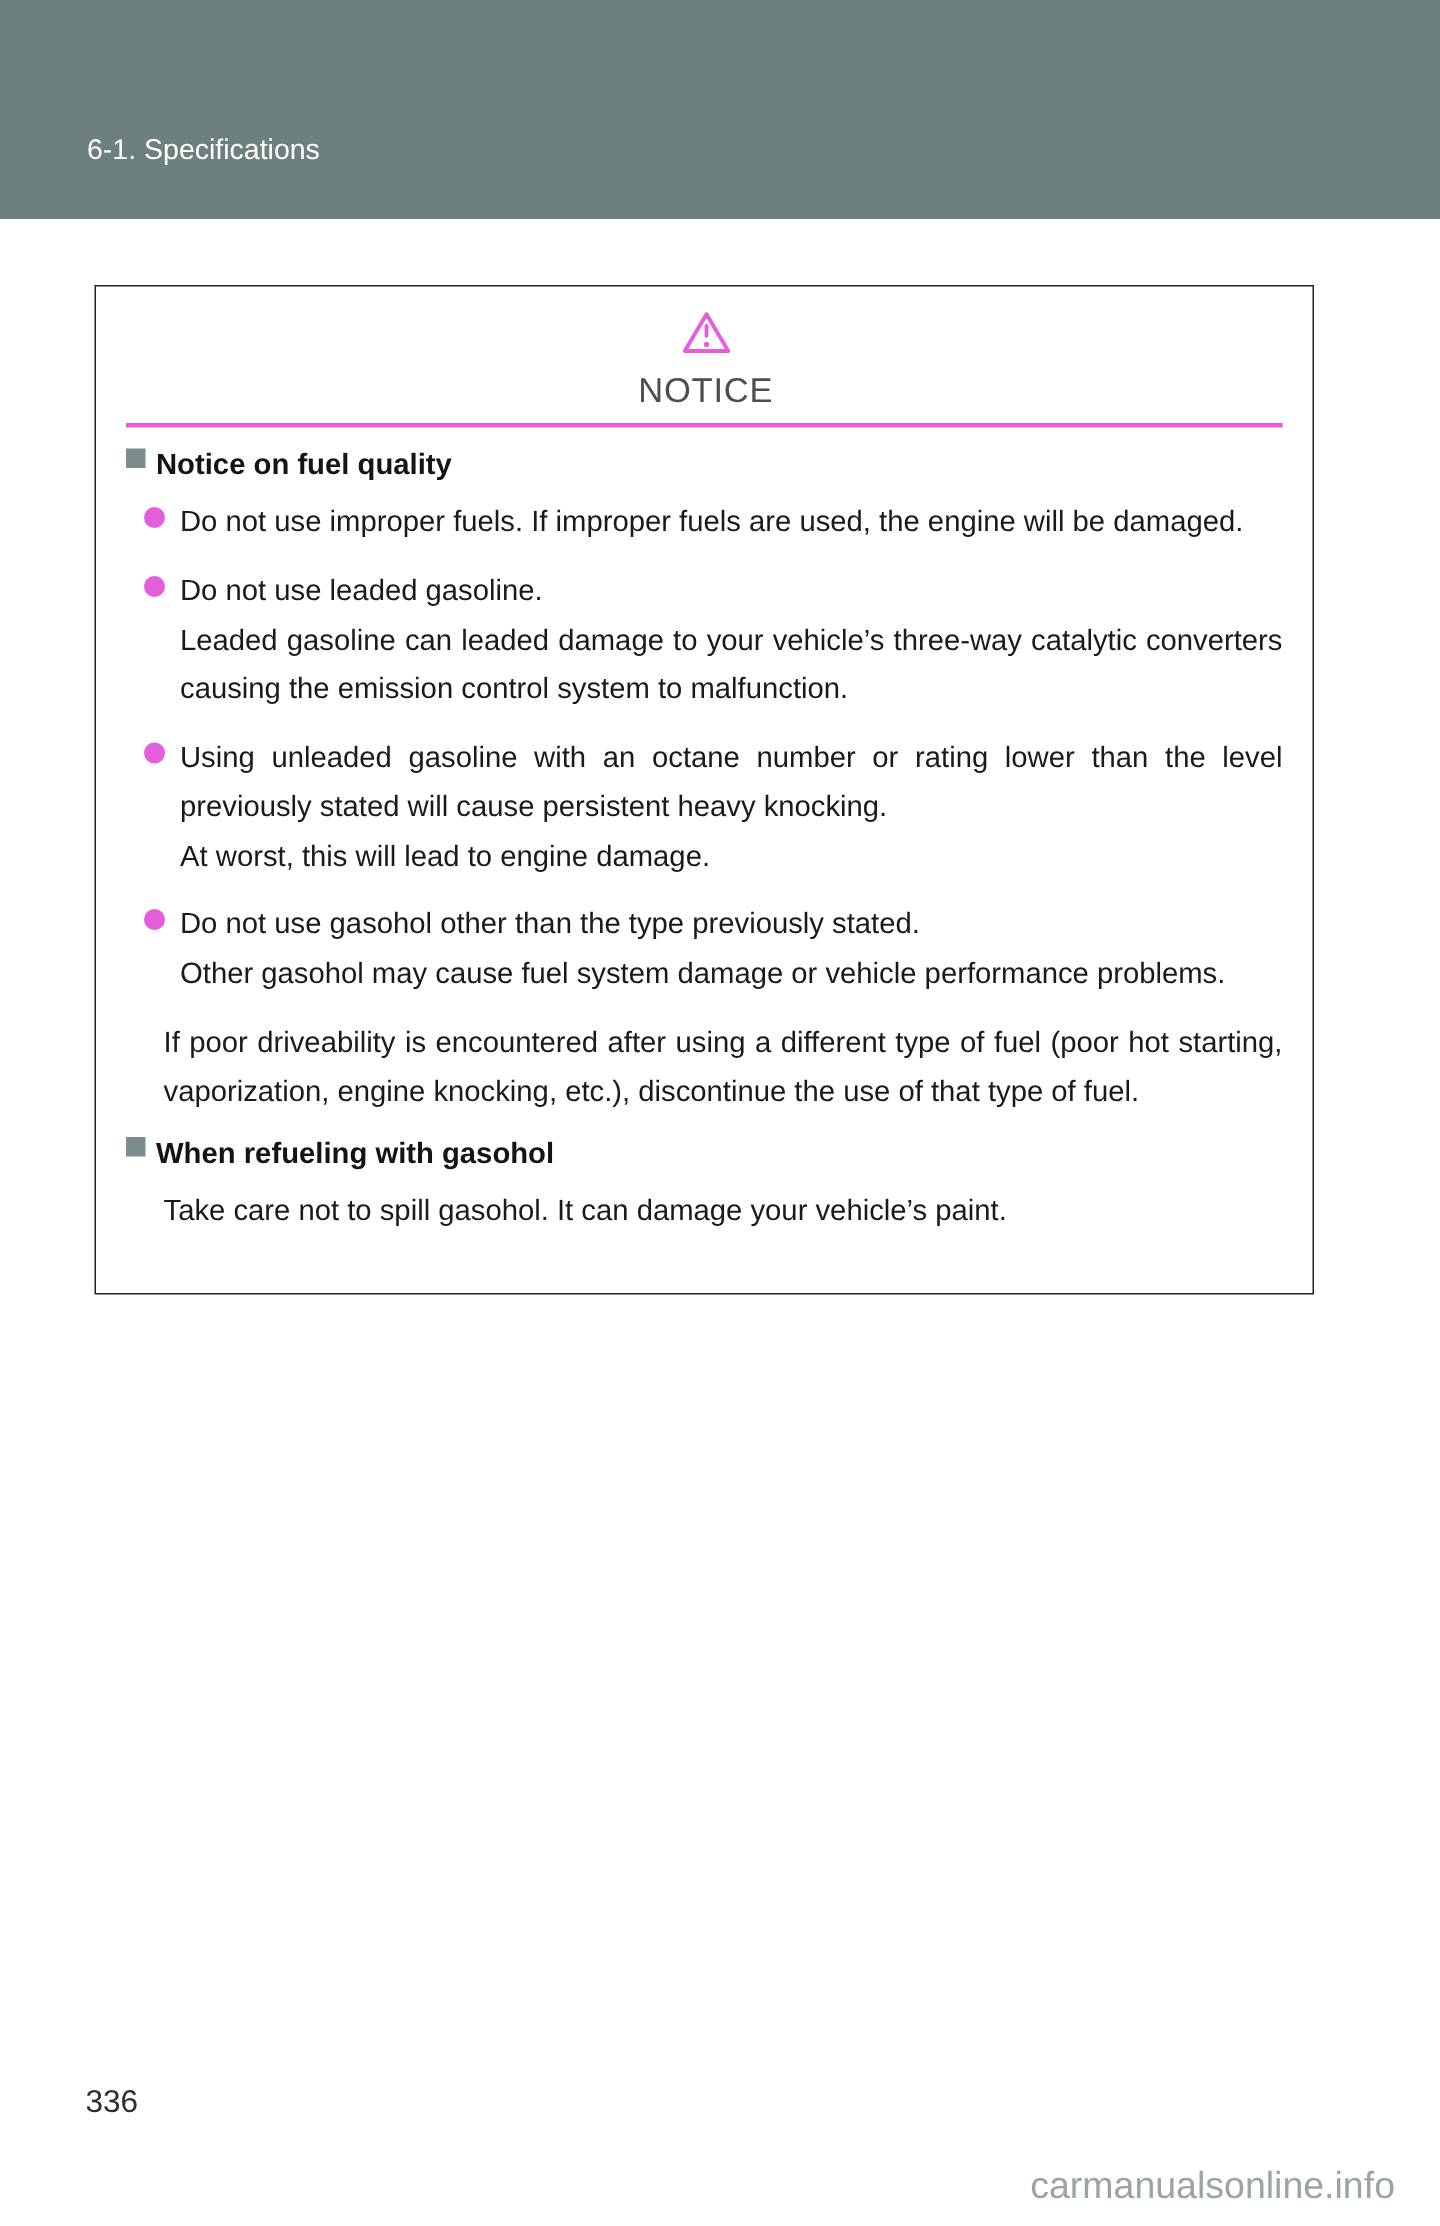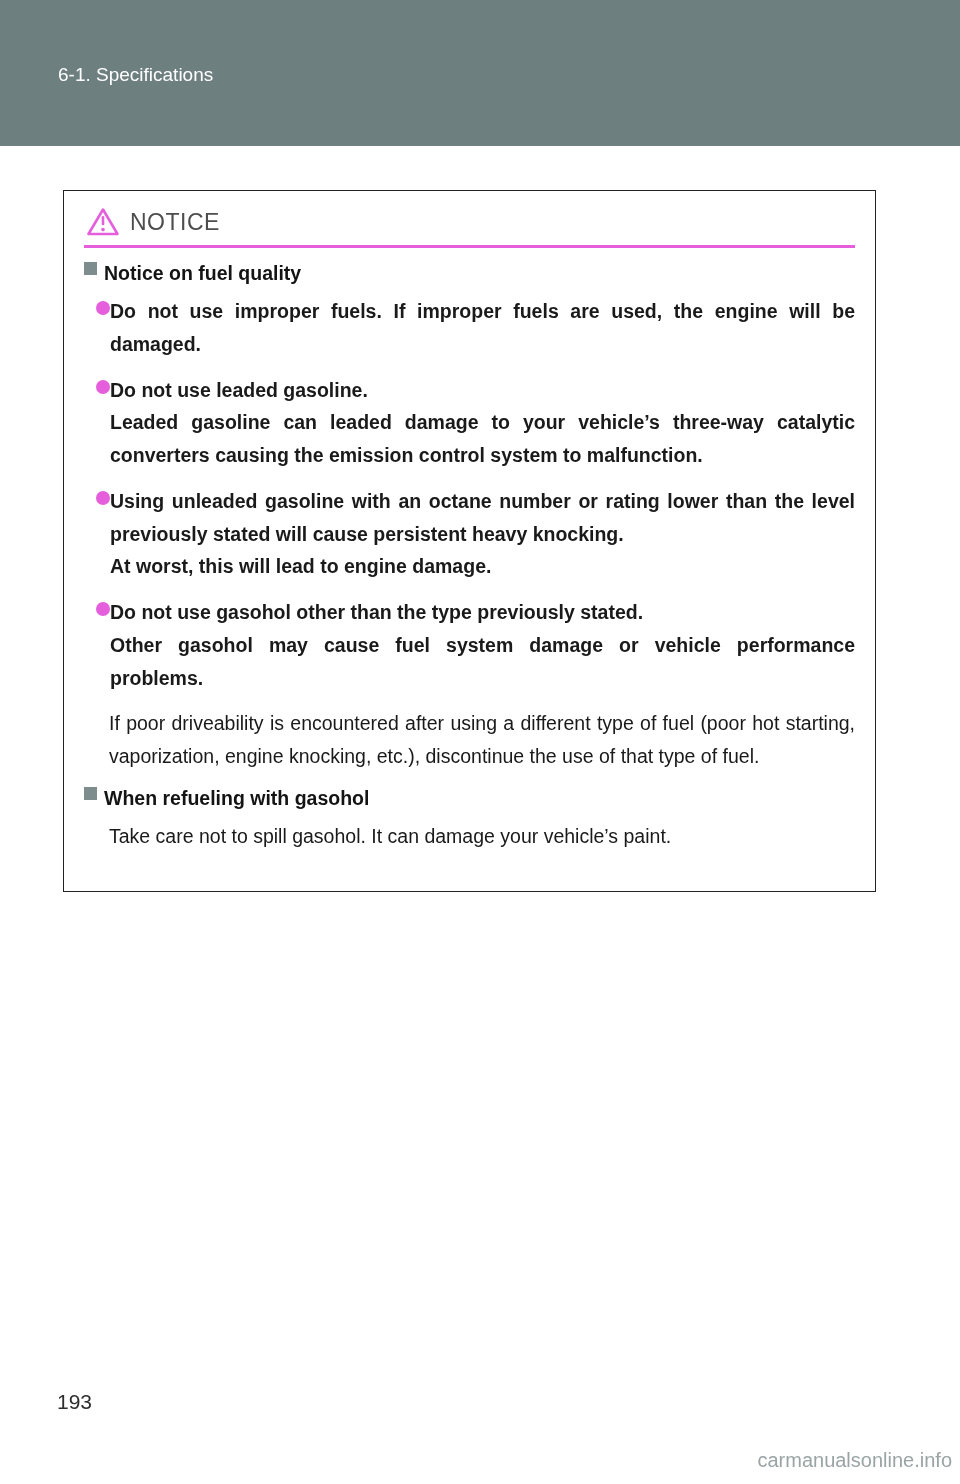--- a/index.html
+++ b/index.html
@@ -3,50 +3,50 @@
 <meta charset="utf-8">
 <style>
   * { margin:0; padding:0; box-sizing:border-box; }
   html,body { background:#ffffff; }
   .page {
     position:relative; width:960px; height:1484px; background:#ffffff;
     font-family:"Liberation Sans","DejaVu Sans",sans-serif;
     color:var(--body-text,#1a1a1a); overflow:hidden;
   }
   .header-band { height:146px; background:var(--header-bg,#6e7f7f); }
-  .breadcrumb { padding:64px 0 0 58px; color:#ffffff; font-size:19px; }
+  .breadcrumb { padding:90px 0 0 58px; color:#ffffff; font-size:19px; }
 
   .notice-box {
     margin:44px 84px 0 63px;
     border:1px solid #222222;
     padding:14px 20px 30px 20px;
   }
-  .notice-header { display:flex; align-items:center; gap:10px; padding:2px 0 8px 2px; }
+  .notice-header { display:flex; align-items:center; gap:10px; padding:2px 0 8px 2px;flex-direction:column; }
   .warn-icon { color:var(--accent-magenta,#e55fdc); display:inline-flex; }
   .notice-title { font-size:23px; color:var(--notice-title,#4d4d4d); letter-spacing:0.5px; }
   .notice-rule { height:3px; background:var(--accent-magenta,#e55fdc); margin:0 0 14px 0; }
 
   .section-heading {
     display:flex; gap:7px;
     margin:14px 0 10px 0; font-weight:bold; font-size:19.5px; color:#141414;
   }
   .sq { width:13px; height:13px; background:var(--square-gray,#7d8d8d); flex:none; }
 
-  .bullet { display:flex; gap:0; margin:10px 0 13px 12px;font-weight:bold; }
+  .bullet { display:flex; gap:10px; margin:10px 0 13px 12px; }
   .dot {
     width:14px; height:14px; border-radius:50%;
     background:var(--accent-magenta,#e55fdc); flex:none; margin-top:6px;
   }
   .bullet-body { flex:1; font-size:19.5px; line-height:1.68; text-align:justify; }
   .bullet-body p { margin:0; }
 
   .section-body { margin:0 0 8px 25px; font-size:19.5px; line-height:1.68; text-align:justify; }
 
   .page-number { position:absolute; left:57px; bottom:70px; font-size:21px; color:#2e2e2e; }
-  .watermark { position:absolute; right:8px; bottom:12px; font-size:20px; color:var(--watermark,#9aa4a4); }
+  .watermark { position:absolute; right:30px; bottom:12px; font-size:25px; color:var(--watermark,#9aa4a4); }
 </style>
 </head>
 <body>
 
 <div class="page">
 
   <div class="header-band">
     <div class="breadcrumb">6-1. Specifications</div>
   </div>
 
@@ -109,16 +109,16 @@
     <div class="section">
       <div class="section-heading">
         <span class="sq"></span>
         <span>When refueling with gasohol</span>
       </div>
       <p class="section-body">Take care not to spill gasohol. It can damage your vehicle’s paint.</p>
     </div>
 
   </div>
 
-  <div class="page-number">193</div>
+  <div class="page-number">336</div>
   <div class="watermark">carmanualsonline.info</div>
 
 </div>
 
 </body></html>

